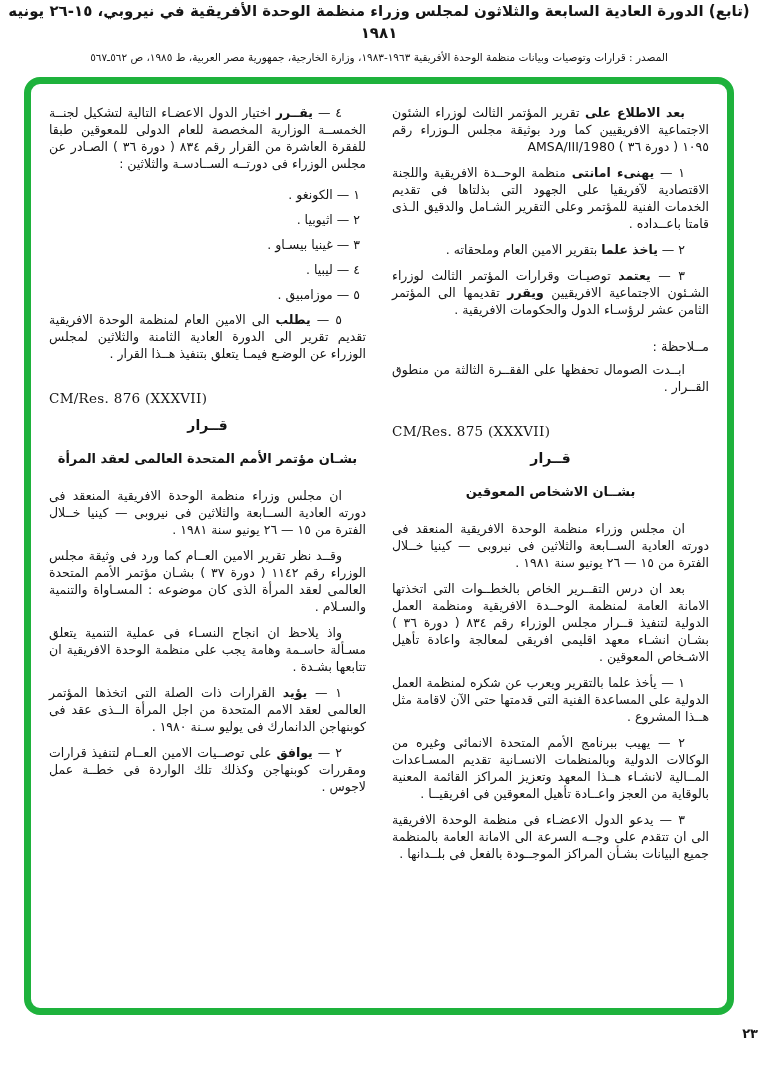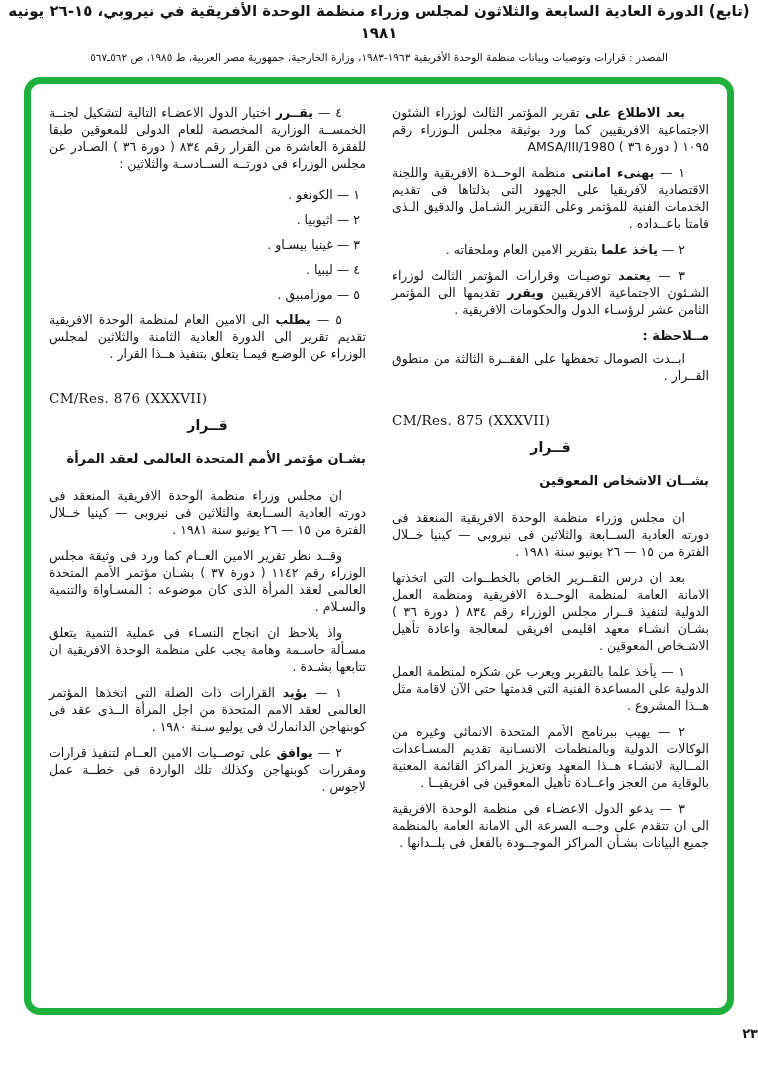--- a/index.html
+++ b/index.html
@@ -11,25 +11,25 @@
   .header-title { font-weight:bold; font-size:15px; line-height:22px; }
   .header-source { font-weight:normal; font-size:10.5px; margin-top:7px; }
   .box {
     box-sizing:border-box; width:710px; height:938px; margin:14px auto 0;
     border:7px solid #1eb23c; border-radius:16px; padding:20px 18px 0 18px;
     overflow:hidden; background:#fff;
   }
   .cols { display:flex; direction:rtl; gap:26px; height:100%; }
   .col { flex:1; direction:rtl; font-size:12.5px; line-height:17px; text-align:right; }
   .para { margin:0 0 9px 0; text-indent:24px; text-align:justify; }
-  .note-h { font-weight:bold; font-size:13px; margin:9px 0 6px 0; text-indent:0; }
+  .note-h { font-weight:normal; font-size:13px; margin:20px 0 6px 0; text-indent:0; }
   .ref { direction:ltr; text-align:left; font-family:"DejaVu Serif", serif;
          font-size:13.5px; margin:28px 0 8px 0; letter-spacing:0.3px; }
   .h-center { text-align:center; font-weight:bold; font-size:14px; margin:10px 0 16px 0; }
-  .h-subject { text-align:right; font-weight:bold; font-size:13px; margin:0 0 20px 0; }
+  .h-subject { text-align:center; font-weight:bold; font-size:13px; margin:0 0 20px 0; }
   .list { margin:14px 0 4px 0; }
   .list-item { margin:0 6px 8px 0; }
   .pagenum { text-align:right; font-weight:bold; font-size:13px; margin-top:11px; }
   b { font-weight:bold; }
 </style>
 </head>
 <body>
 
 <div class="header">
   <div class="header-title">(تابع) الدورة العادية السابعة والثلاثون لمجلس وزراء منظمة الوحدة الأفريقية في نيروبي، ١٥-٢٦ يونيه ١٩٨١</div>

